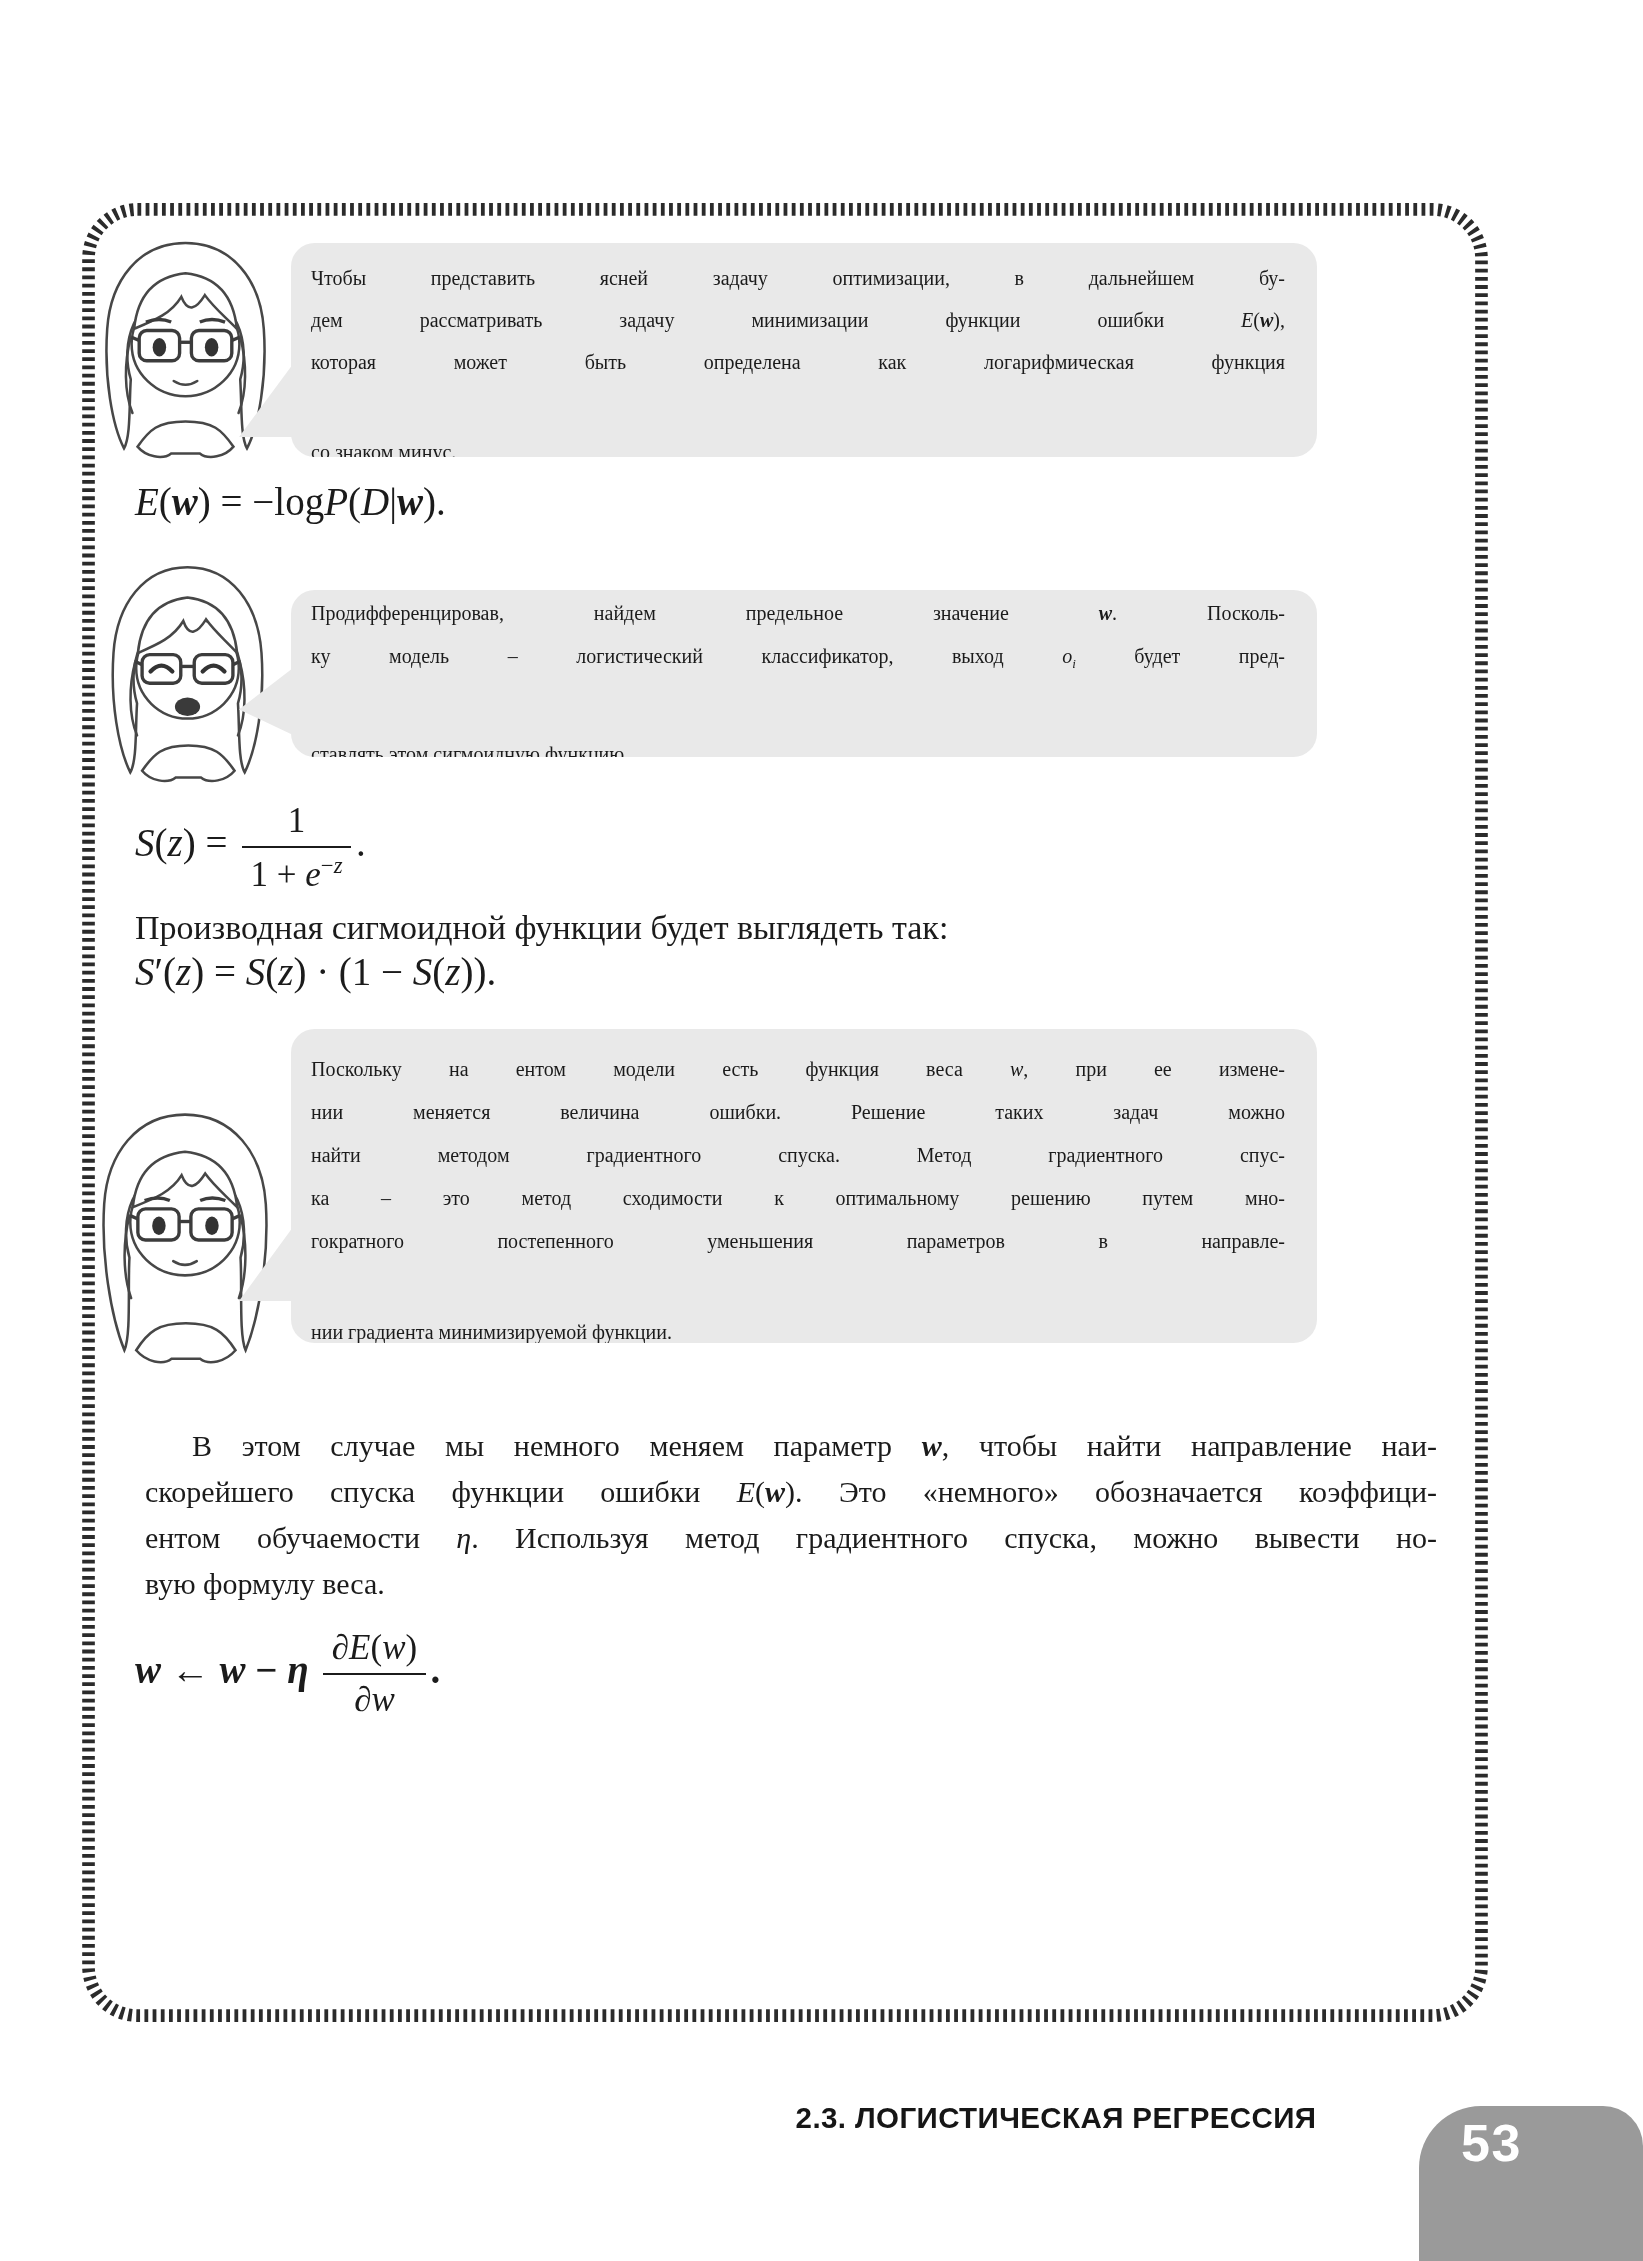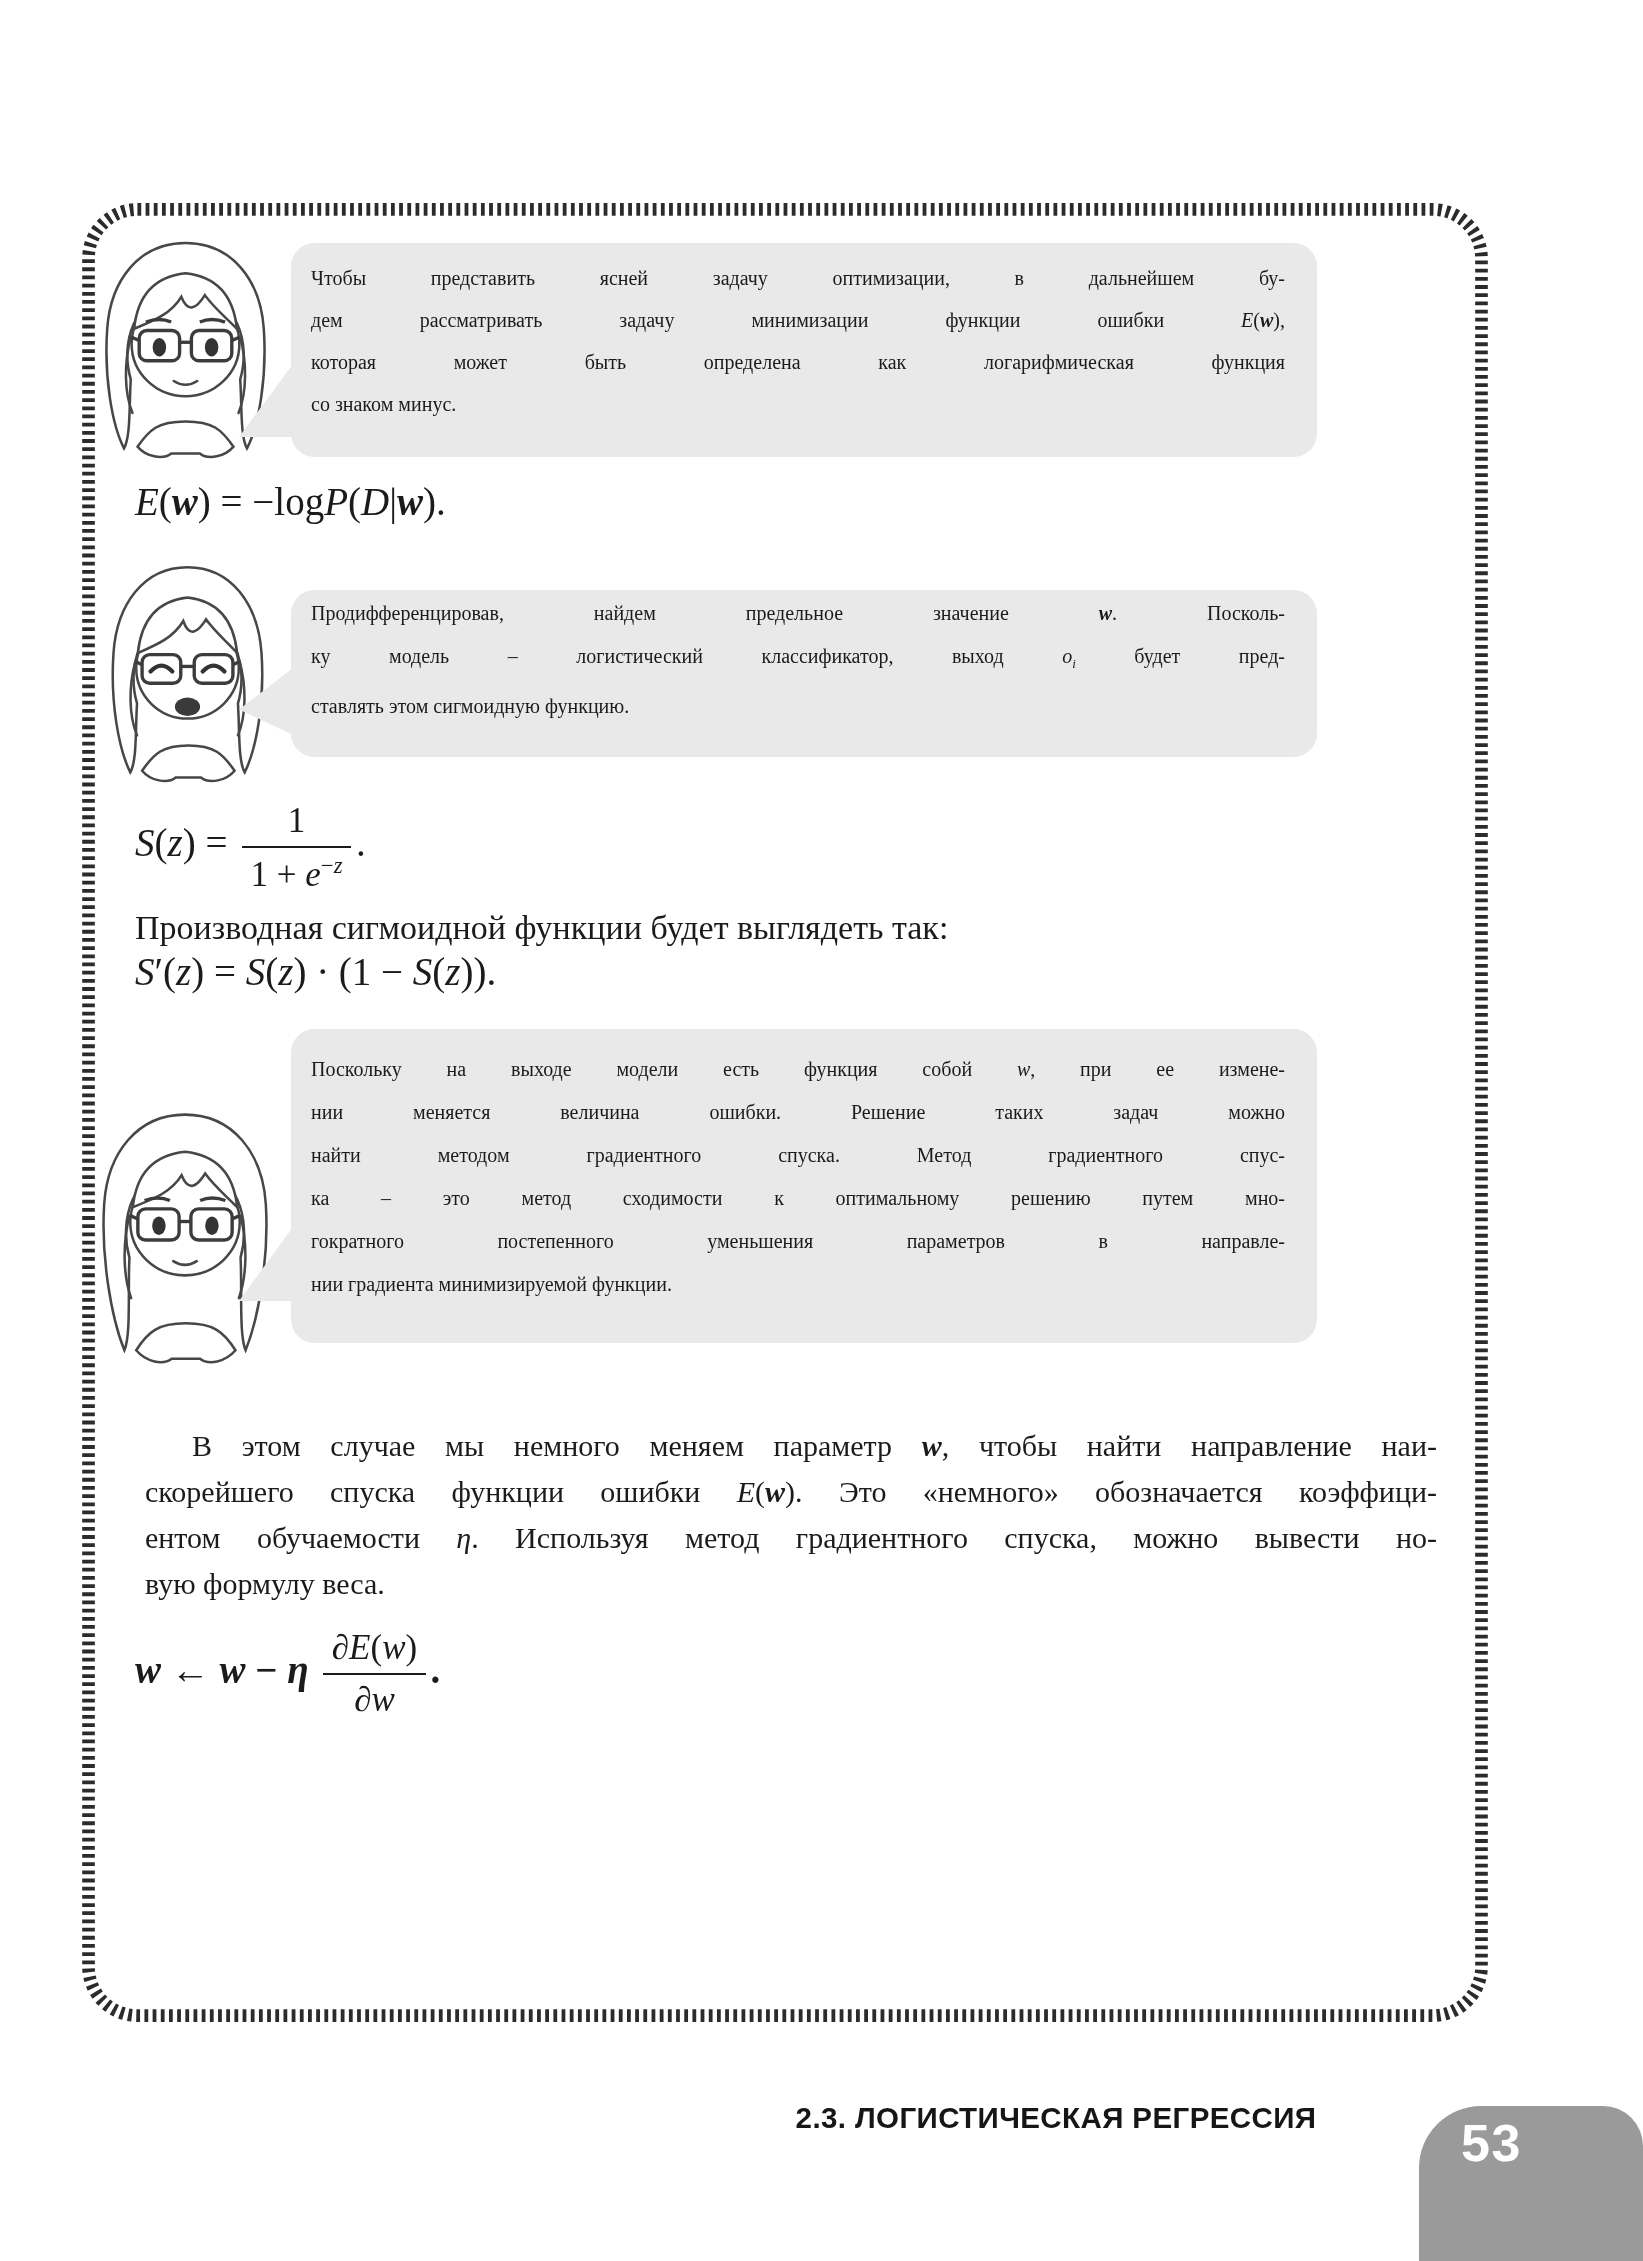--- a/index.html
+++ b/index.html
@@ -7,21 +7,21 @@
     position:relative; width:1643px; height:2261px; background:#ffffff;
     font-family:"Liberation Serif", serif; color:#1b1b1b; overflow:hidden;
   }
   .frame-svg{position:absolute; left:80px; top:201px;}
   
   .bubble{
     position:absolute; background:#e9e9e9; border-radius:23.6px;
     font-size:20px; line-height:42px; overflow:hidden;
   }
   .bubble .bline{white-space:nowrap; text-align:justify; text-align-last:justify;}
-  .bubble .bline.last{text-align-last:left;}
+  .bubble .bline.last{text-align-last:left;margin-top:48px;}
   .b1{left:291px; top:243px;  width:974px; height:200px; padding:14.3px 32px 0 20px;}
   .b2{left:291px; top:590px;  width:974px; height:165px; padding:2px 32px 0 20px; line-height:43px;}
   .b3{left:291px; top:1029px; width:974px; height:295px; padding:18.5px 32px 0 20px; line-height:43px;}
   .tail{position:absolute; background:#e9e9e9;}
   .tail1{left:239px; top:364px;  width:54px; height:73px; clip-path:polygon(100% 0,100% 100%,0 100%);}
   .tail2{left:239px; top:668px;  width:54px; height:67px; clip-path:polygon(100% 0,100% 100%,0 62%);}
   .tail3{left:239px; top:1227px; width:54px; height:74px; clip-path:polygon(100% 0,100% 100%,0 100%);}
   
   .formula{position:absolute; font-size:39px; white-space:nowrap;}
   .f-error{left:135px; top:479px;}
@@ -174,21 +174,21 @@
       <span class="frow fden">
           <span class="fcell"><span><span>1 + </span><span class="it">e</span></span><sup class="fsup"><span>−</span><span class="it">z</span></sup></span>
         </span>
     </span><span>.</span>
   </div>
 
   <div class="formula f-deriv-intro"><span>Производная сигмоидной функции будет выглядеть так:</span></div>
   <div class="formula f-derivative"><span class="it">S</span><span>′(</span><span class="it">z</span><span>) = </span><span class="it">S</span><span>(</span><span class="it">z</span><span>) · (1 − </span><span class="it">S</span><span>(</span><span class="it">z</span><span>)).</span></div>
 
   <div class="bubble b3">
-    <div class="bline"><span>Поскольку на выходе модели есть функция собой </span><span class="it">w</span><span>, при ее измене-</span></div>
+    <div class="bline"><span>Поскольку на ентом модели есть функция веса </span><span class="it">w</span><span>, при ее измене-</span></div>
     <div class="bline"><span>нии меняется величина ошибки. Решение таких задач можно</span></div>
     <div class="bline"><span>найти методом градиентного спуска. Метод градиентного спус-</span></div>
     <div class="bline"><span>ка – это метод сходимости к оптимальному решению путем мно-</span></div>
     <div class="bline"><span>гократного постепенного уменьшения параметров в направле-</span></div>
     <div class="bline last"><span>нии градиента минимизируемой функции.</span></div>
   </div>
 
   <div class="para">
     <div class="pline first"><span>В этом случае мы немного меняем параметр </span><span class="bi">w</span><span>, чтобы найти направление наи-</span></div>
     <div class="pline"><span>скорейшего спуска функции ошибки </span><span class="it">E</span><span>(</span><span class="bi">w</span><span>). Это «немного» обозначается коэффици-</span></div>

